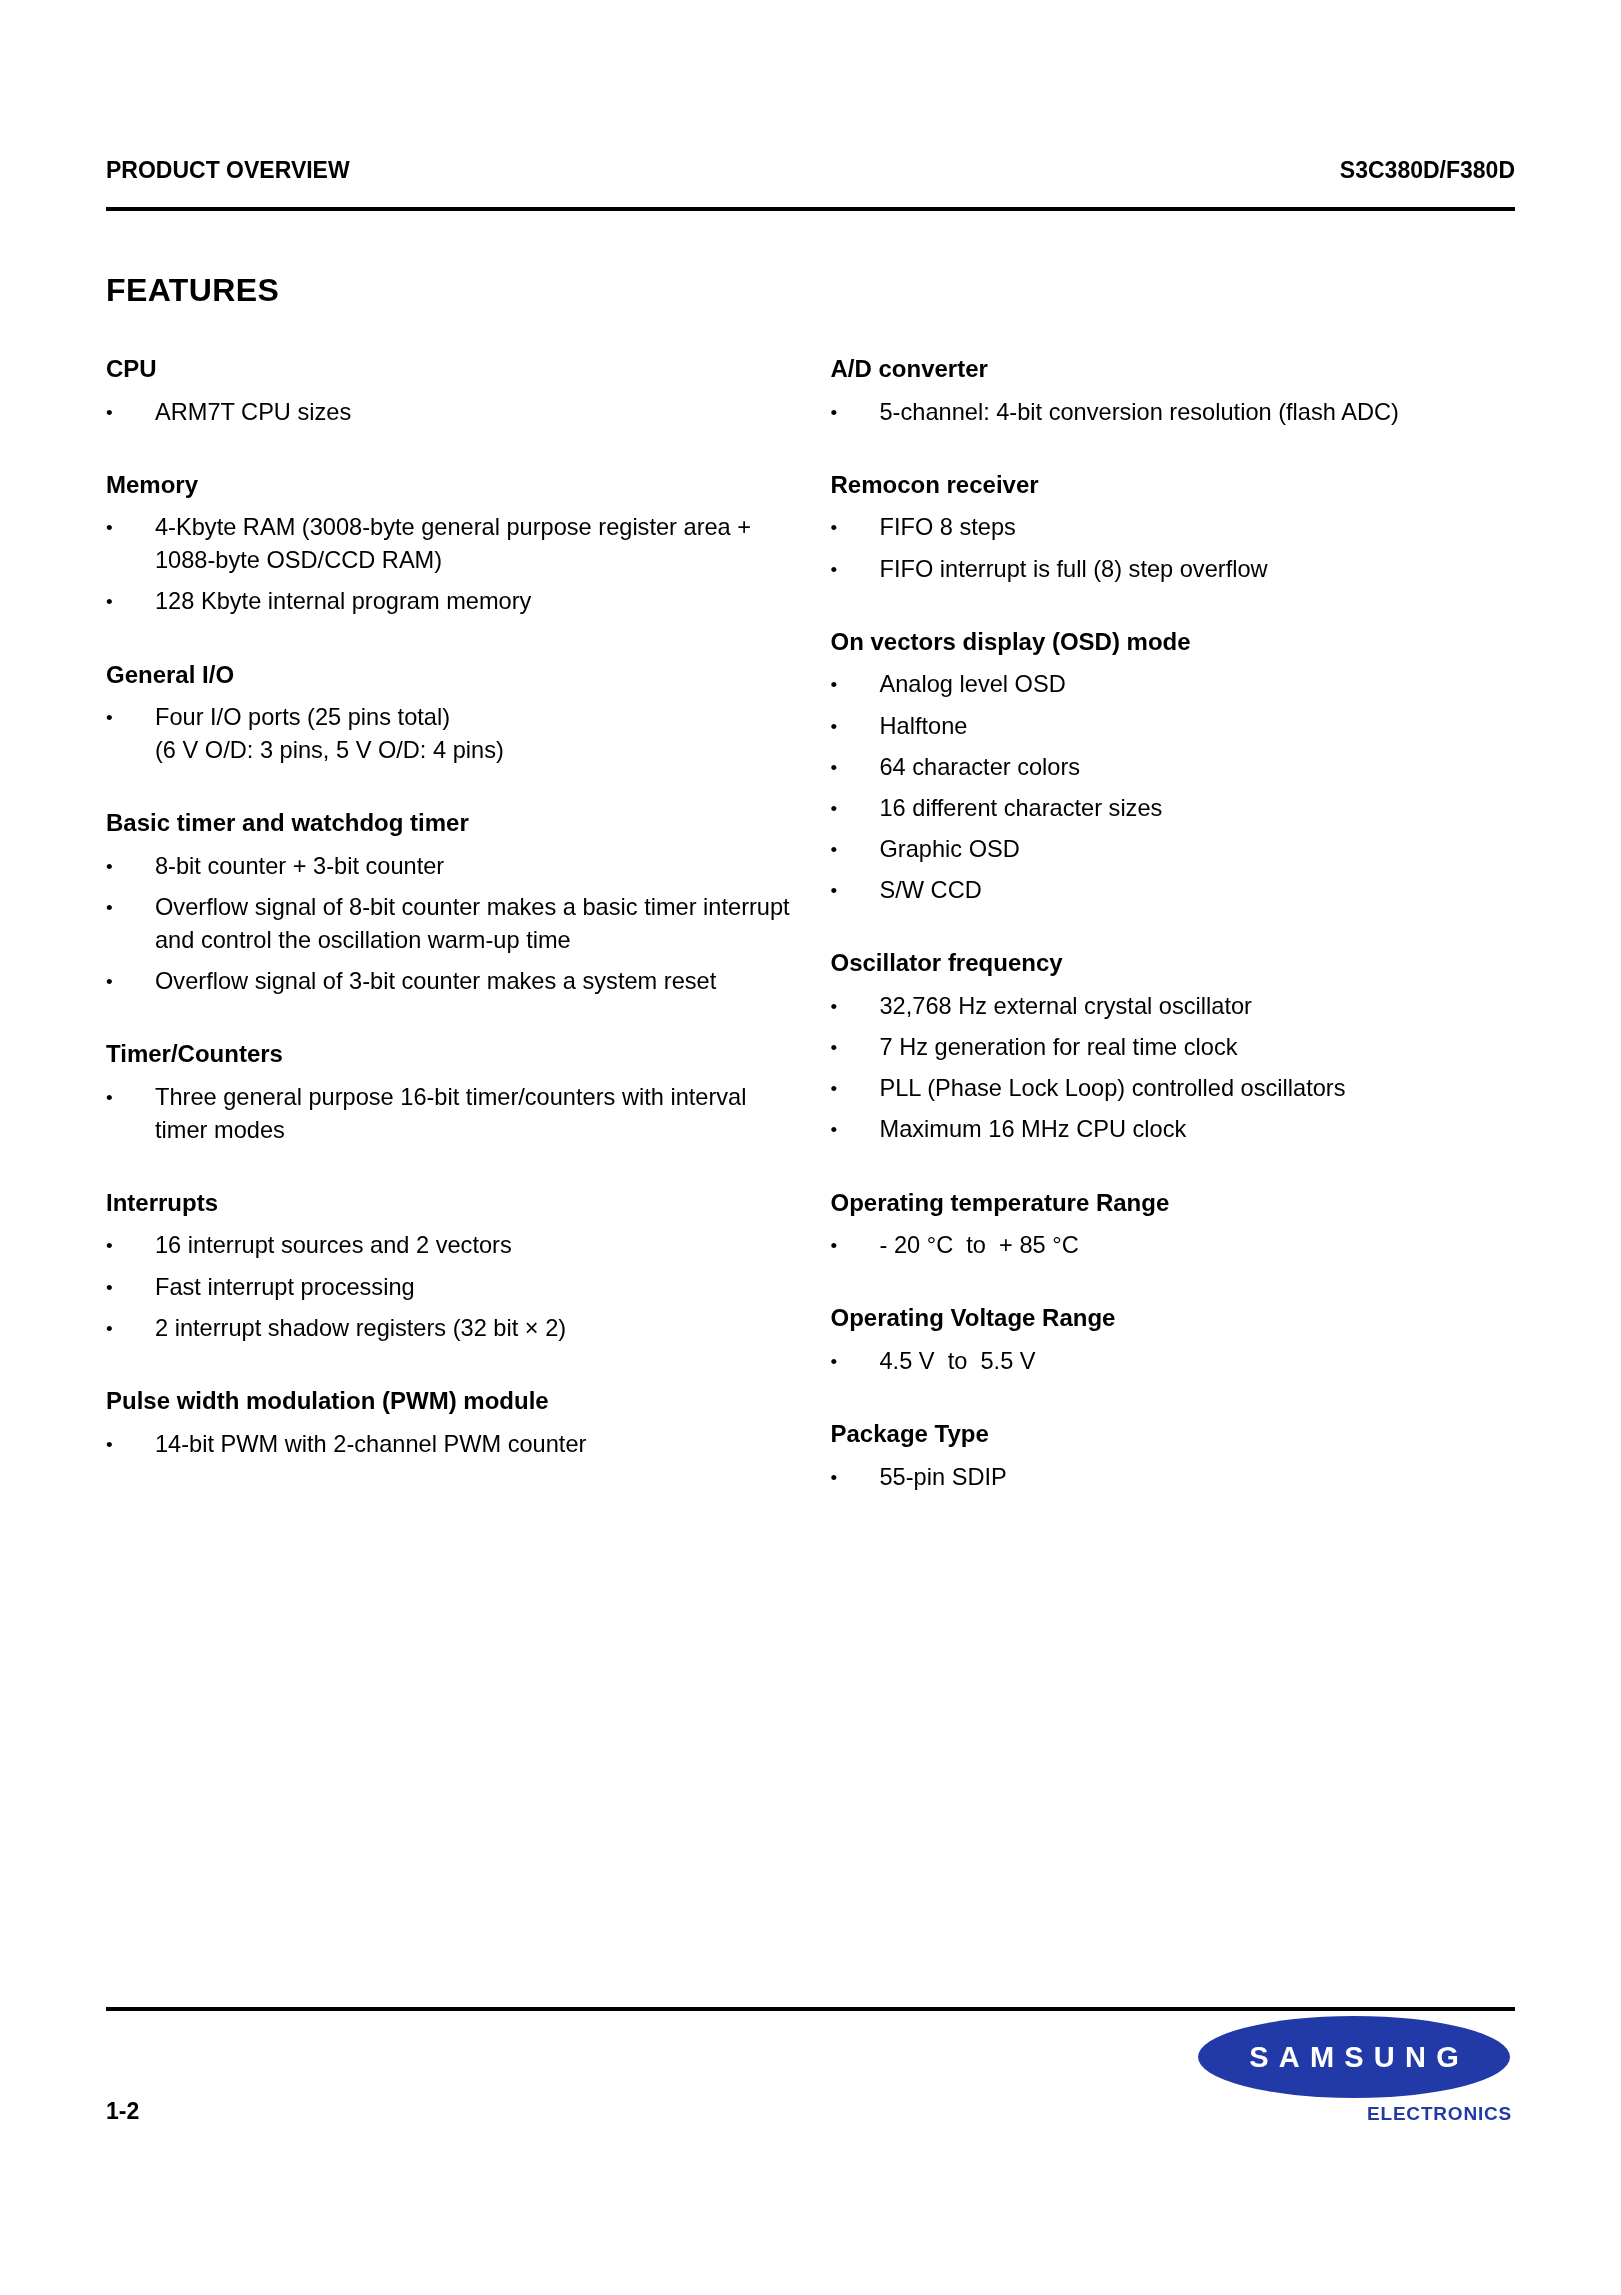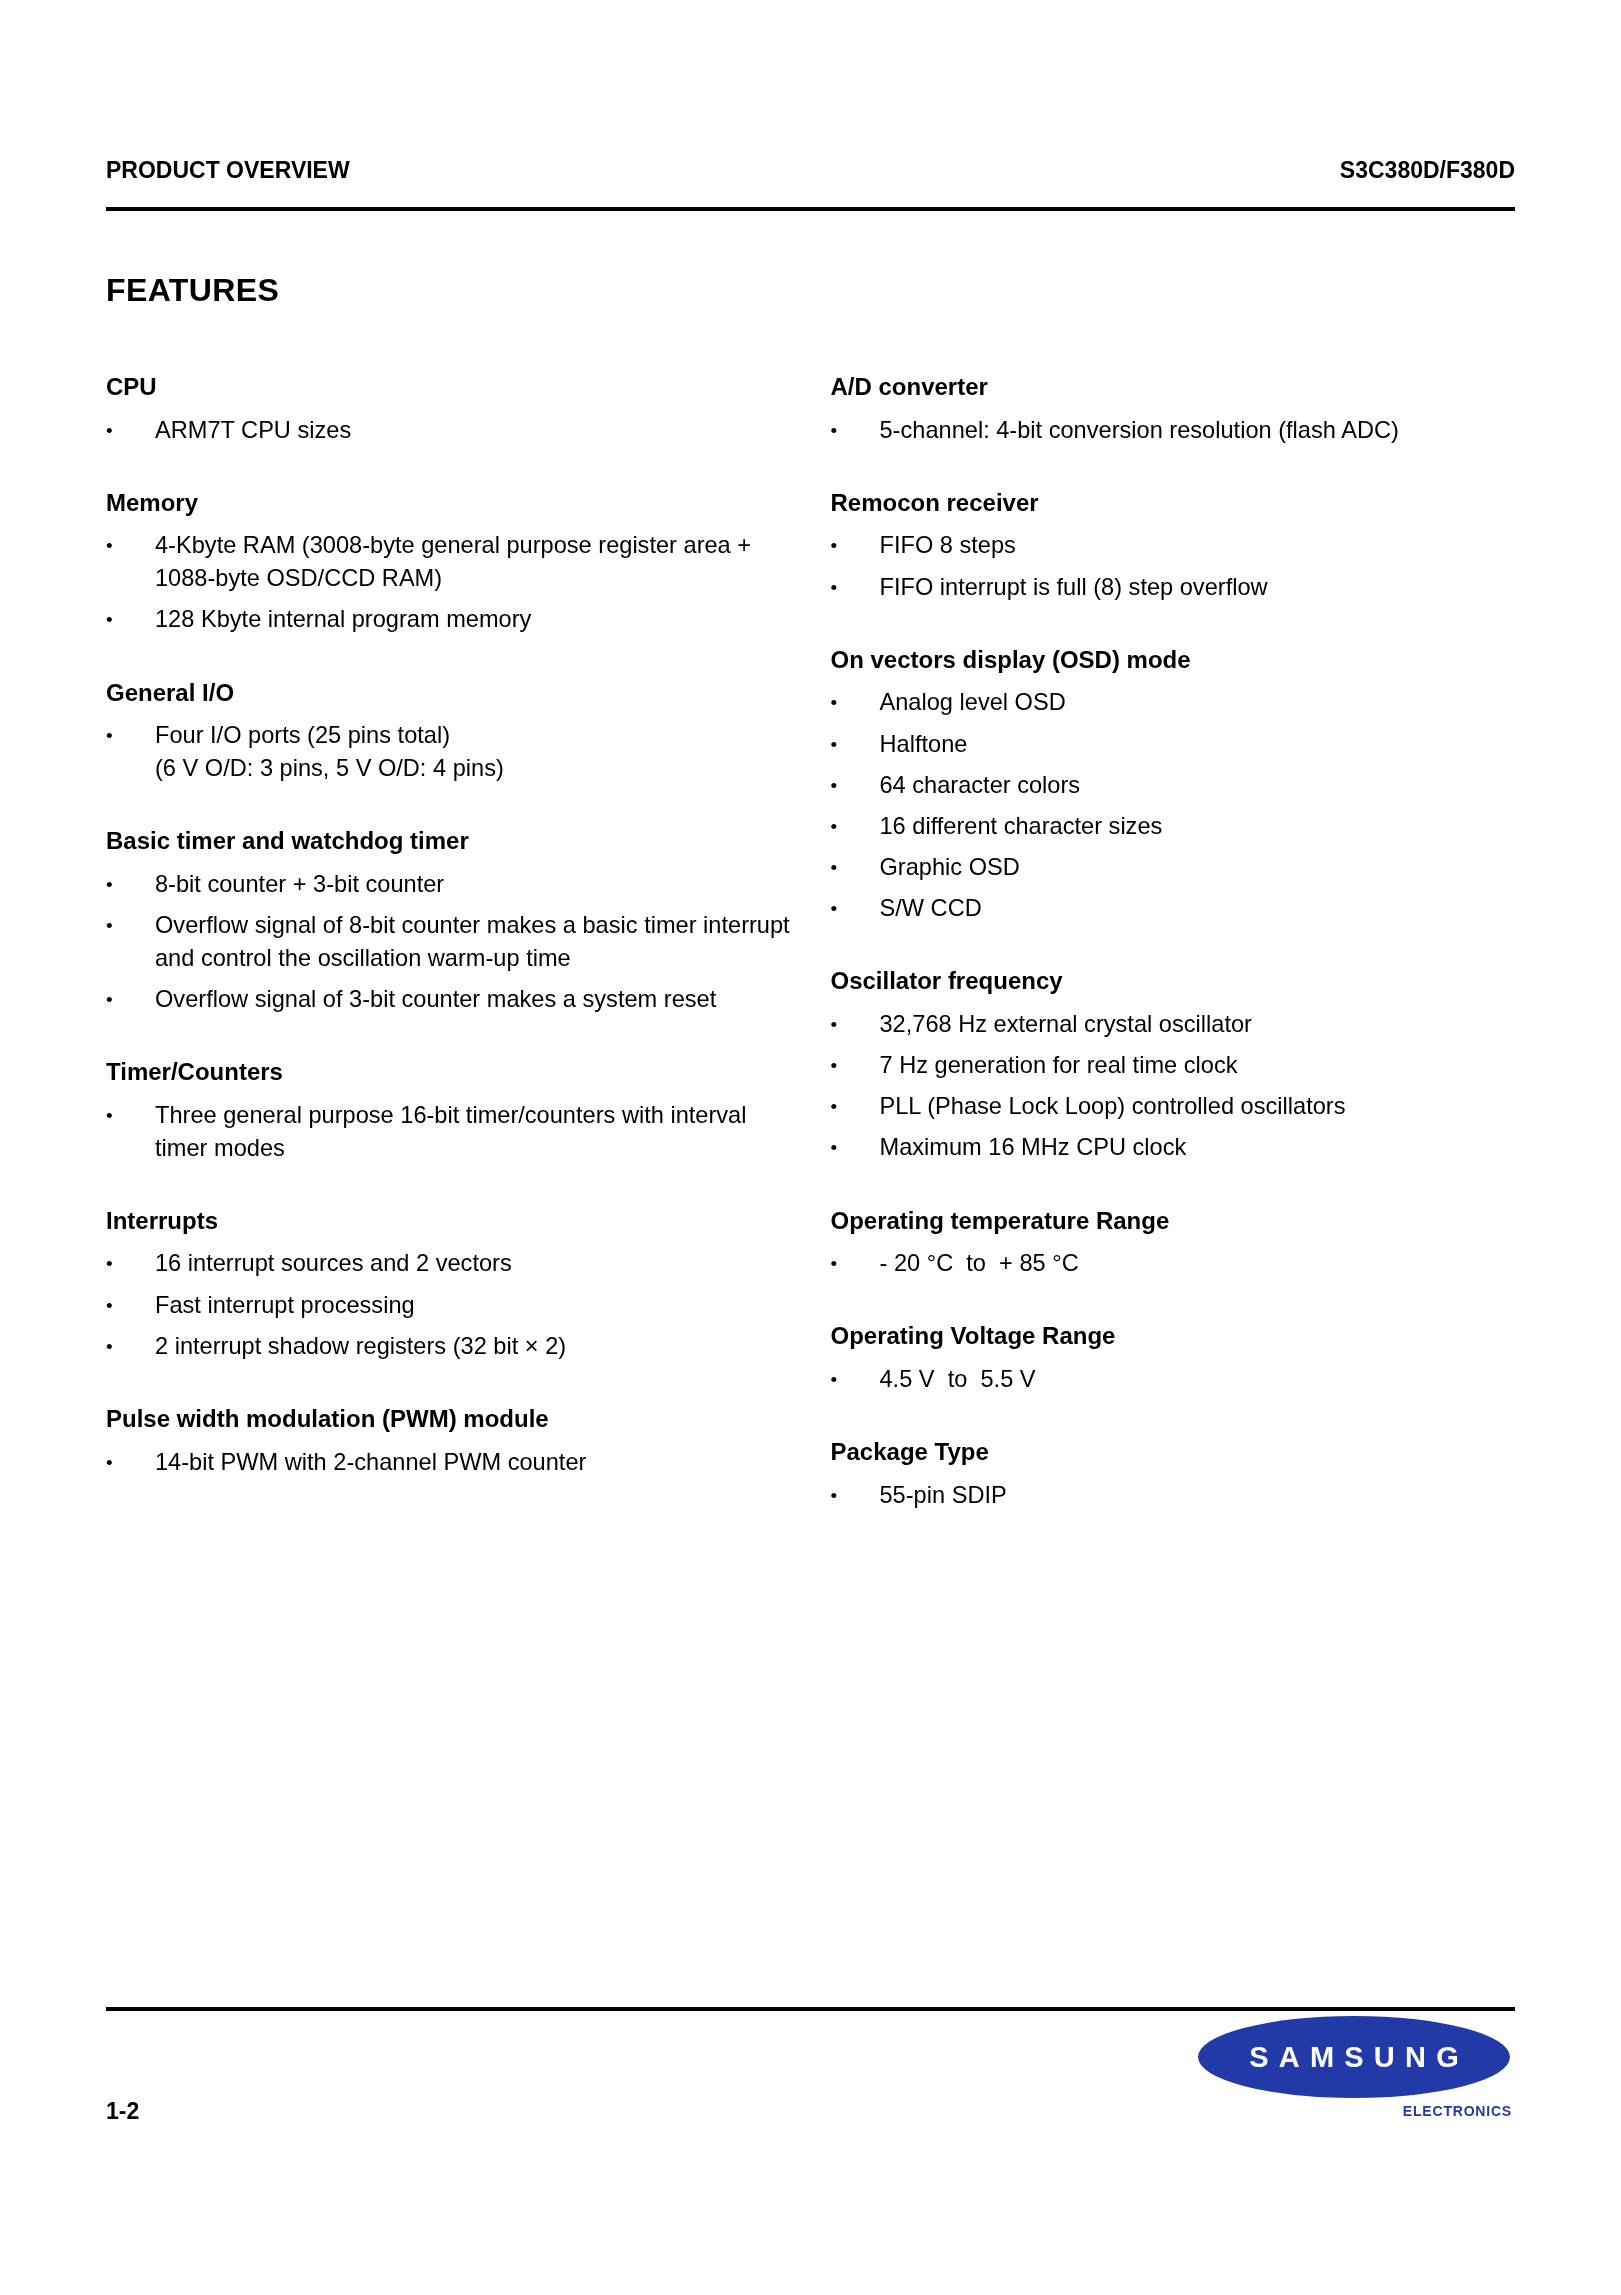--- a/index.html
+++ b/index.html
@@ -33,21 +33,21 @@
   }
   .page-title {
     margin-top: 61px;
     font-size: 32px;
     font-weight: bold;
     letter-spacing: 0.4px;
   }
   .columns {
     display: flex;
     gap: 40px;
-    margin-top: 64px;
+    margin-top: 46px;
   }
   .col {
     flex: 1 1 0;
     min-width: 0;
   }
   .feature-section {
     margin-bottom: 42px;
   }
   .section-heading {
     font-size: 24px;
@@ -105,21 +105,21 @@
     color: #ffffff;
     font-weight: bold;
     font-size: 29px;
     letter-spacing: 10.2px;
     text-indent: 10.2px;
   }
   .logo-sub {
     margin-top: 4.7px;
     color: #2239a8;
     font-weight: bold;
-    font-size: 14px;
+    font-size: 19px;
     letter-spacing: 0.8px;
   }
 </style>
 </head>
 <body>
 
 <div class="page">
 
   <div class="content">
 

